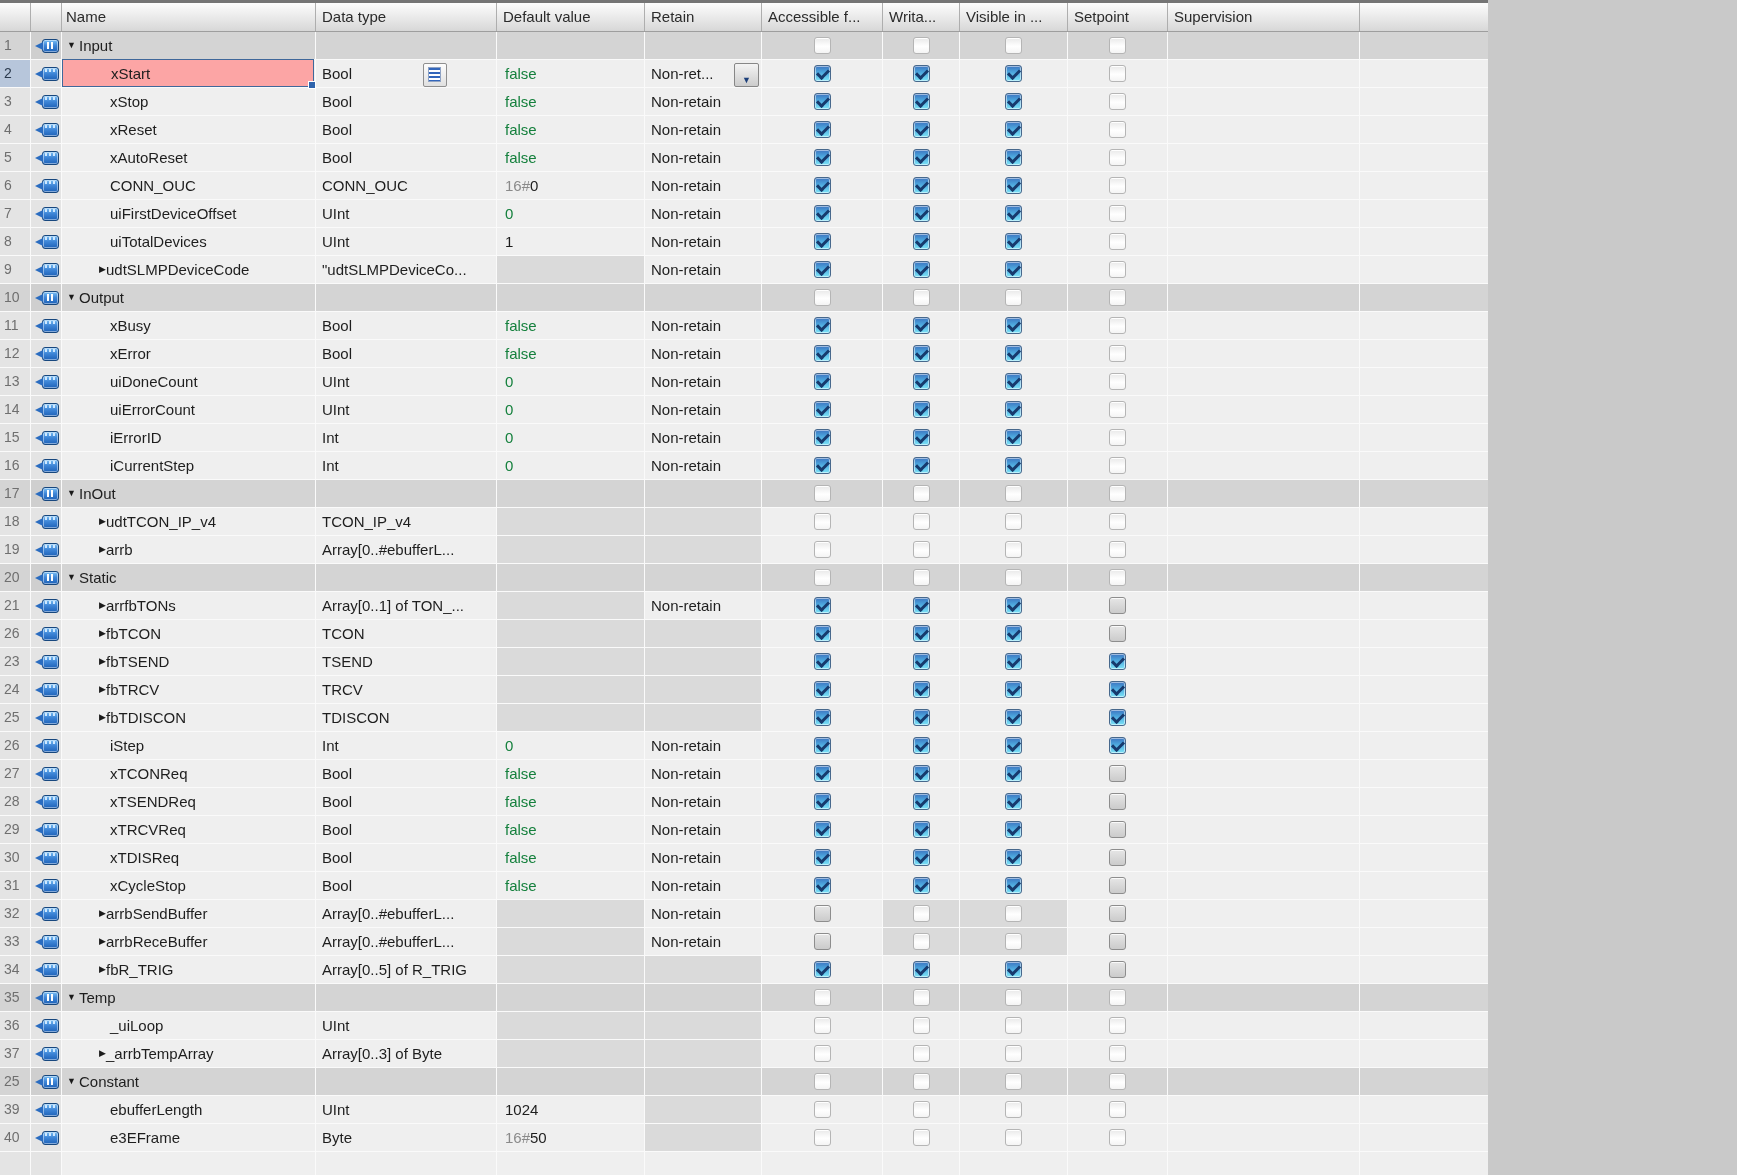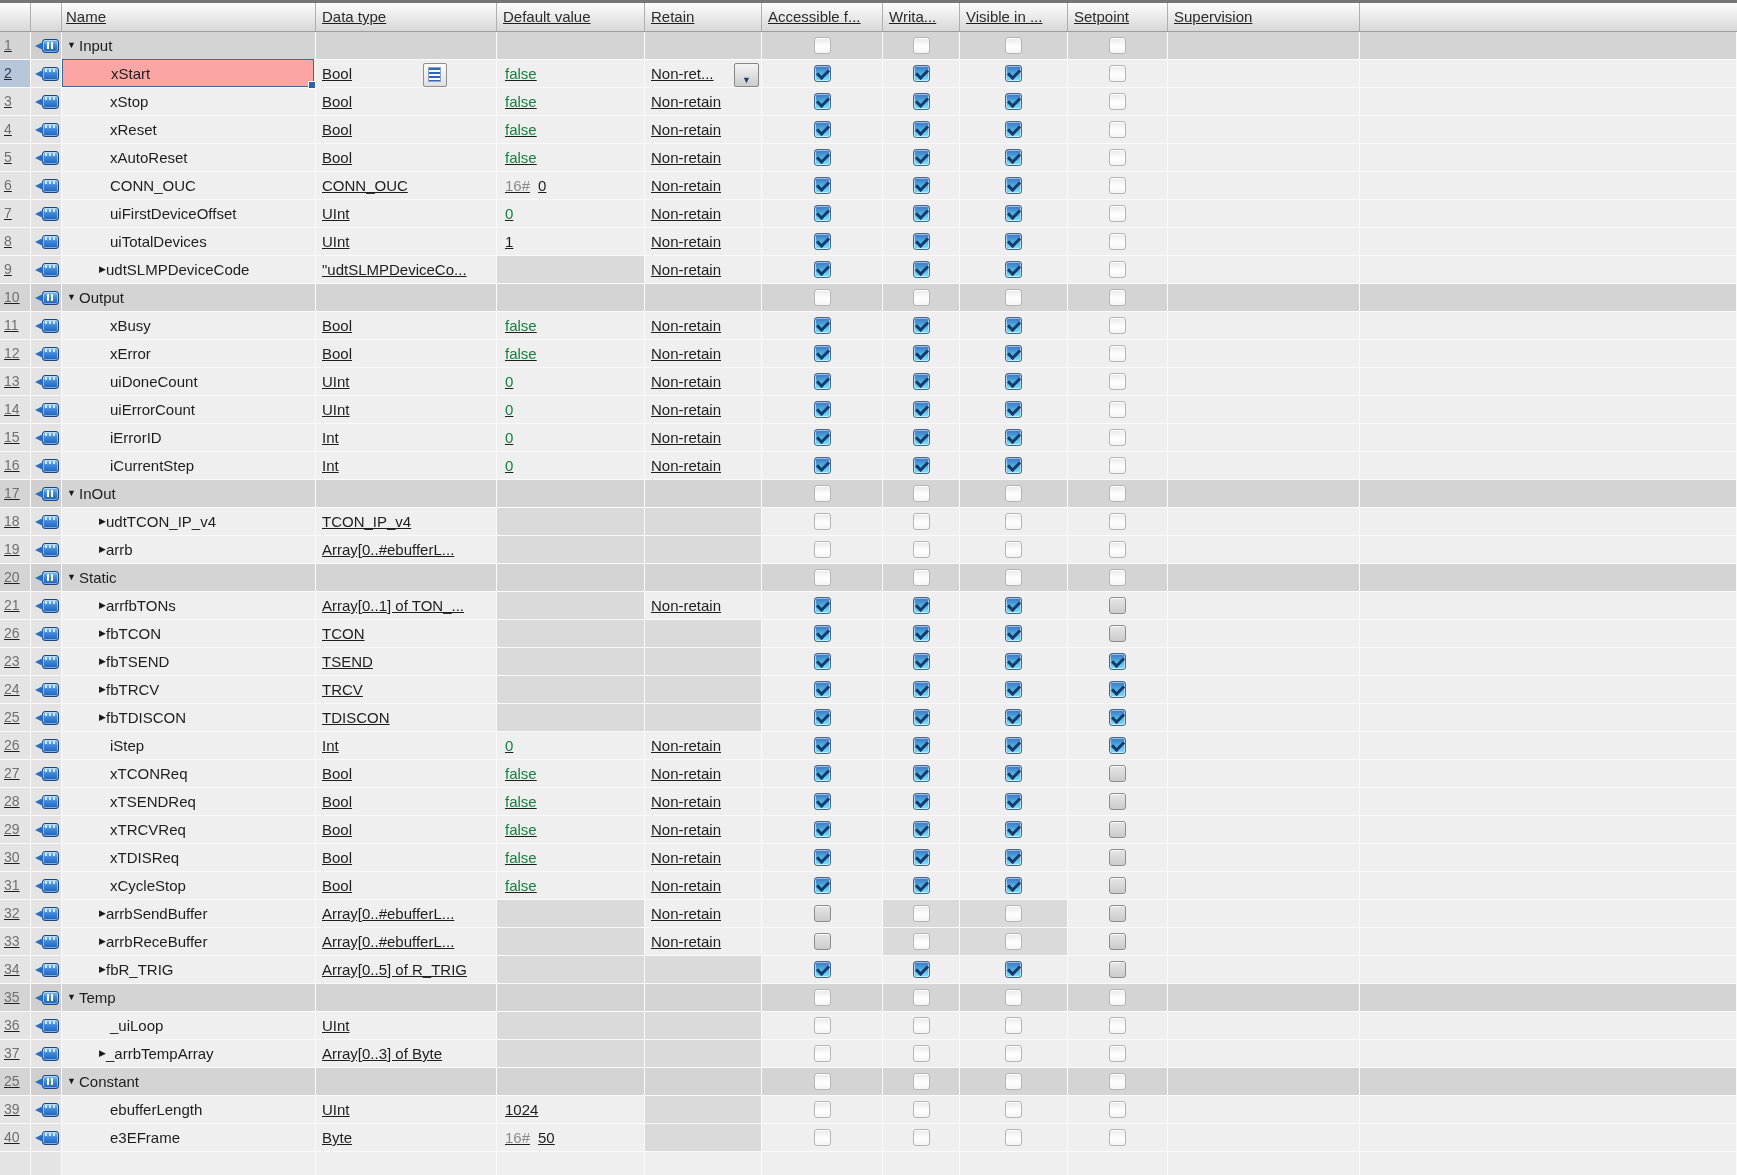--- a/index.html
+++ b/index.html
@@ -1,17 +1,17 @@
 <!DOCTYPE html>
 <html><head>
 <meta charset="utf-8">
 <style>
   html,body{margin:0;padding:0;background:#c9c9c9;}
-  #screen{position:relative;width:1737px;height:1175px;background:#efefef;overflow:hidden;
-          font-family:"Liberation Sans",sans-serif;font-size:15px;color:#1e1e1e;text-decoration:underline;}
+  #screen{position:relative;width:1488px;height:1175px;background:#efefef;overflow:hidden;
+          font-family:"Liberation Sans",sans-serif;font-size:15px;color:#1e1e1e;}
   #topbar{height:3px;background:#757575;}
   .grid{display:grid;grid-template-columns:31px 31px 254px 181px 148px 117px 121px 77px 108px 100px 192px 377px;}
   
   #hdr{height:28px;background:linear-gradient(180deg,#fdfdfd 0%,#ececec 45%,#d7d7d7 100%);
        border-bottom:1px solid #9e9e9e;}
   #hdr .hcell{box-sizing:border-box;border-right:1px solid #aeaeae;line-height:27px;
        padding-left:6px;color:#2b2b2b;white-space:nowrap;overflow:hidden;}
   #hdr .hcell.first{padding-left:4px;}
   
   .row{height:28px;}
@@ -29,21 +29,21 @@
   .tri{position:absolute;top:0;font-size:9px;color:#1a1a1a;line-height:27px;}
   .tri.down{left:5px;}
   .tri.right{left:37px;}
   .nlabel{position:absolute;top:0;line-height:27px;}
   .row.section .nlabel{left:17px;}
   .row.var .nlabel{left:48px;}
   .row.var.expandable .nlabel{left:44px;}
   .dtext{padding-left:6px;margin-top:20px;}
   .deftext{padding-left:8px;}
   .muted{color:#15803d;}
-  .dprefix{color:#8a8a8a;margin-right:8px;}
+  .dprefix{color:#8a8a8a;margin-right:0;}
   
   .tag{position:absolute;left:11px;top:7px;width:15px;height:12px;border:1px solid #17477e;border-radius:3px;
        background:linear-gradient(180deg,#7cc0f4 0%,#3f87d8 45%,#1e62b8 100%);
        box-shadow:inset 0 0 0 1px rgba(255,255,255,.45);}
   .tag::before{content:"";position:absolute;left:-8px;top:2px;border-style:solid;border-width:4px 8px 4px 0;
        border-color:transparent #2a6cc0 transparent transparent;}
   .tag.sec::after{content:"";position:absolute;left:4px;top:2px;width:2px;height:7px;background:#fff;box-shadow:4px 0 0 #fff;}
   .tag.varg::after{content:"";position:absolute;left:2px;top:1px;width:2px;height:3px;background:#cfe8ff;
        box-shadow:4px 0 0 #cfe8ff,8px 0 0 #cfe8ff;}
   

